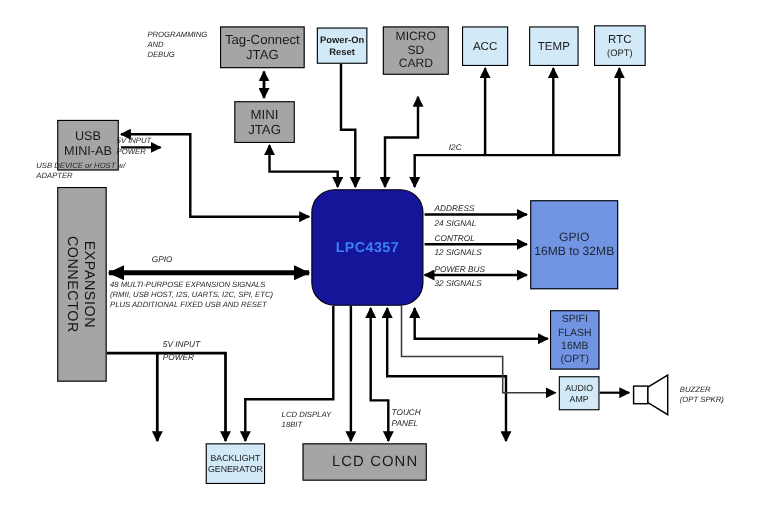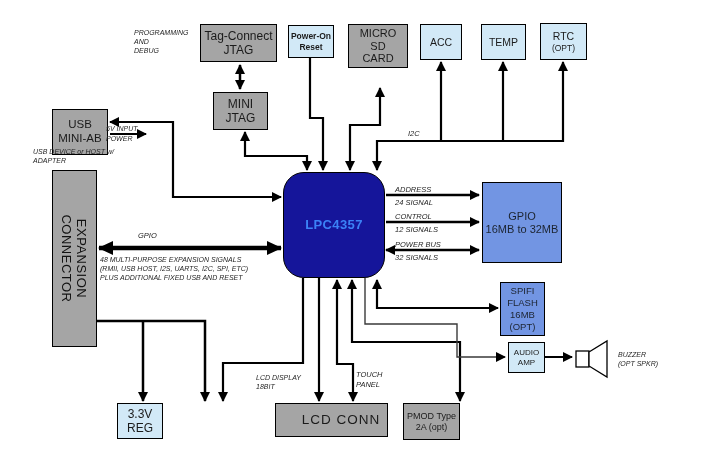--- a/index.html
+++ b/index.html
@@ -85,38 +85,38 @@
   <div class="vrot" style="left:29px;top:236px;width:91px;height:45px;font-size:13px;letter-spacing:.5px;color:#111;">EXPANSION CONNECTOR</div>
   <div class="box navy" style="left:283px;top:172px;width:102px;height:106px;font-size:13px;font-weight:bold;letter-spacing:.4px;">LPC4357</div>
   <div class="box mblue" style="left:482px;top:182px;width:80px;height:81px;font-size:11px;">GPIO
 16MB to 32MB</div>
   <div class="box mblue" style="left:500px;top:282px;width:45px;height:54px;font-size:9.5px;line-height:1.25;">SPIFI
 FLASH
 16MB
 (OPT)</div>
   <div class="box lblue" style="left:508px;top:342px;width:37px;height:31px;font-size:8px;">AUDIO
 AMP</div>
-  <div class="box lblue" style="left:117px;top:403px;width:46px;height:36px;font-size:12px;">3.3V
-REG</div>
+  <div class="box lblue" style="left:187px;top:403px;width:54px;height:37px;font-size:8px;">BACKLIGHT
+GENERATOR</div>
   <div class="box gray" style="left:275px;top:403px;width:113px;height:34px;font-size:13.5px;letter-spacing:1px;padding-left:19px;">LCD CONN</div>
-  <div class="box gray" style="left:403px;top:403px;width:57px;height:37px;font-size:9px;">PMOD Type
-2A (opt)</div>
 
   <div class="lbl" style="left:134px;top:28px;width:64px;font-size:7px;">PROGRAMMING
 AND
 DEBUG</div>
   <div class="lbl" style="left:33px;top:147px;width:95px;font-size:7px;">USB DEVICE or HOST w/
 ADAPTER</div>
   <div class="lbl" style="left:106px;top:124px;width:46px;font-size:7px;line-height:1.45;">5V INPUT
 POWER</div>
   <div class="lbl" style="left:408px;top:129px;width:30px;font-size:7.5px;">I2C</div>
   <div class="lbl" style="left:97px;top:231px;width:186px;font-size:7.5px;margin-left:41px;">GPIO</div>
   <div class="lbl" style="left:100px;top:255px;width:182px;font-size:7px;">48 MULTI-PURPOSE EXPANSION SIGNALS
 (RMII, USB HOST, I2S, UARTS, I2C, SPI, ETC)
 PLUS ADDITIONAL FIXED USB AND RESET</div>
+  <div class="lbl" style="left:148px;top:307px;width:60px;font-size:7.5px;line-height:1.55;">5V INPUT
+POWER</div>
   <div class="lbl" style="left:395px;top:185px;width:76px;font-size:7.5px;">ADDRESS</div>
   <div class="lbl" style="left:395px;top:198px;width:76px;font-size:7.5px;">24 SIGNAL</div>
   <div class="lbl" style="left:395px;top:212px;width:76px;font-size:7.5px;">CONTROL</div>
   <div class="lbl" style="left:395px;top:225px;width:76px;font-size:7.5px;">12 SIGNALS</div>
   <div class="lbl" style="left:395px;top:240px;width:76px;font-size:7.5px;">POWER BUS</div>
   <div class="lbl" style="left:395px;top:253px;width:76px;font-size:7.5px;">32 SIGNALS</div>
   <div class="lbl" style="left:256px;top:373px;width:58px;font-size:7px;">LCD DISPLAY
 18BIT</div>
   <div class="lbl" style="left:356px;top:370px;width:42px;font-size:7.5px;">TOUCH
 PANEL</div>

